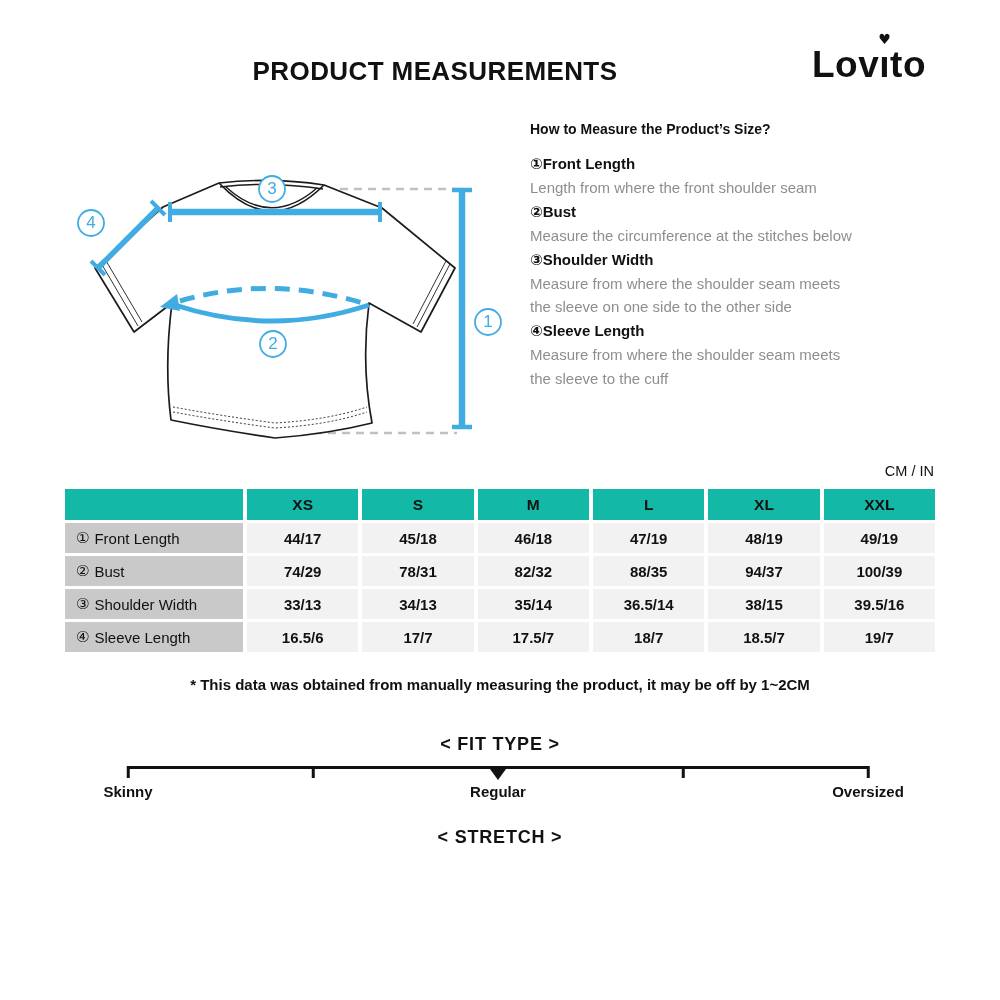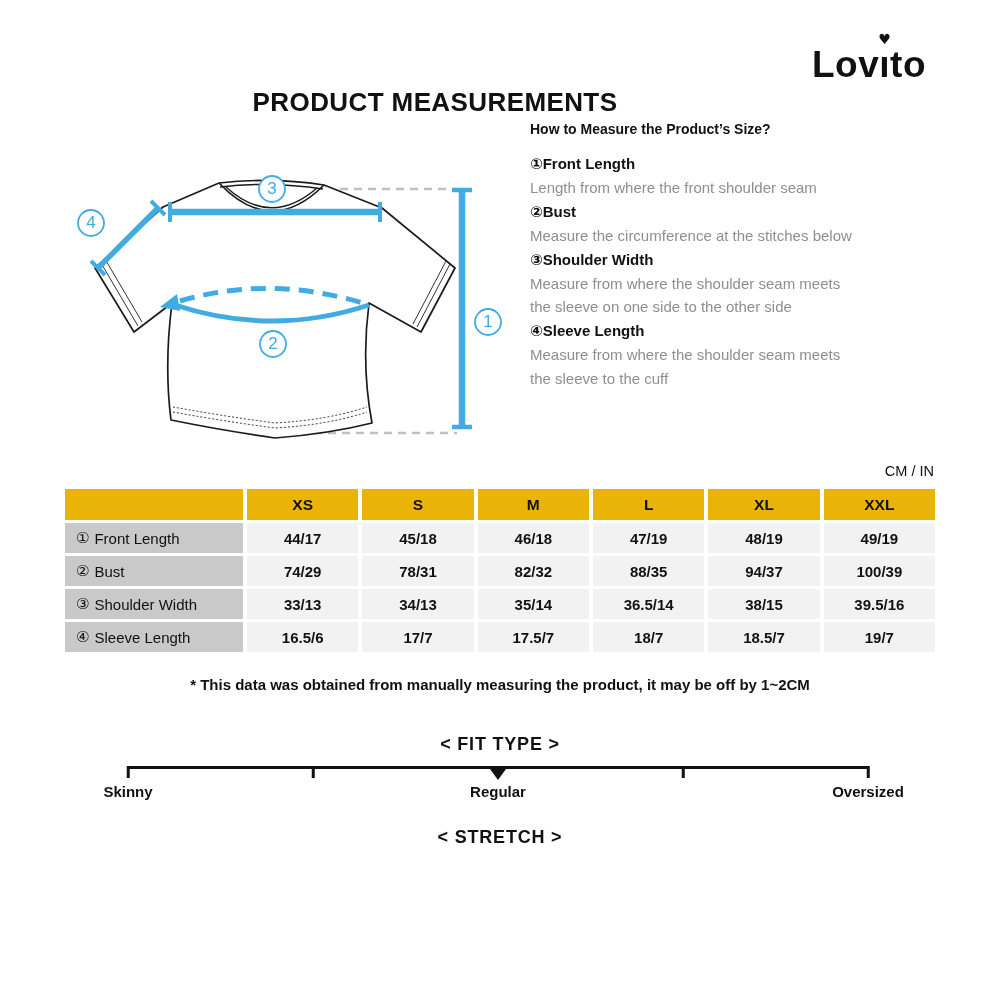--- a/index.html
+++ b/index.html
@@ -1,39 +1,39 @@
 <!DOCTYPE html>
 <html><head>
 <meta charset="utf-8">
 <style>
   * { box-sizing: border-box; }
   html,body { margin:0; padding:0; background:#fff; }
   body { font-family:"Liberation Sans", sans-serif; color:#111; }
   .page { position:relative; width:1000px; height:1000px; background:#fff; overflow:hidden; margin:0 auto; }
 
   .title { position:absolute; top:56px; left:0; right:130px; text-align:center;
-           font-size:26px; font-weight:700; letter-spacing:.4px;margin-top:31px; }
+           font-size:26px; font-weight:700; letter-spacing:.4px; }
   .brand { position:absolute; top:44px; right:74px; font-size:37px; font-weight:700; letter-spacing:.5px; }
   .brand-i { position:relative; display:inline-block; }
   .brand-heart { position:absolute; left:50%; transform:translateX(-50%); top:-13px;
                  font-size:14px; font-family:"DejaVu Sans", sans-serif; }
 
   .diagram { position:absolute; left:60px; top:150px; }
 
   .howto { position:absolute; left:530px; top:121px; width:400px; }
   .howto-heading { font-size:14px; font-weight:700; margin:0 0 15px 0; }
   .ht-name { font-size:15px; font-weight:700; line-height:23.4px; }
   .ht-line { font-size:15px; color:#8e8e8e; line-height:23.4px; }
   .circ { font-family:"DejaVu Sans", sans-serif; }
 
   .unit-label { position:absolute; top:463px; right:66px; font-size:14.5px; font-weight:400; }
 
   .size-table { position:absolute; left:65px; top:489px; width:870px;
                 display:grid; grid-template-columns:178px repeat(6,1fr); gap:3px 4px; }
-  .th { background:#eab308; height:31px; display:flex; align-items:center; justify-content:center;
+  .th { background:#14b8a6; height:31px; display:flex; align-items:center; justify-content:center;
         font-weight:700; font-size:15.5px; }
   .tl { background:#c9c9c9; height:30px; display:flex; align-items:center; padding-left:11px; font-size:15px; }
   .tl .circ { margin-right:5px; }
   .td { background:#f2f2f2; height:30px; display:flex; align-items:center; justify-content:center;
         font-weight:700; font-size:15px; }
 
   .footnote { position:absolute; top:676px; left:0; right:0; text-align:center;
               font-size:15px; font-weight:700; }
 
   .scale-heading { position:absolute; left:0; right:0; text-align:center;

